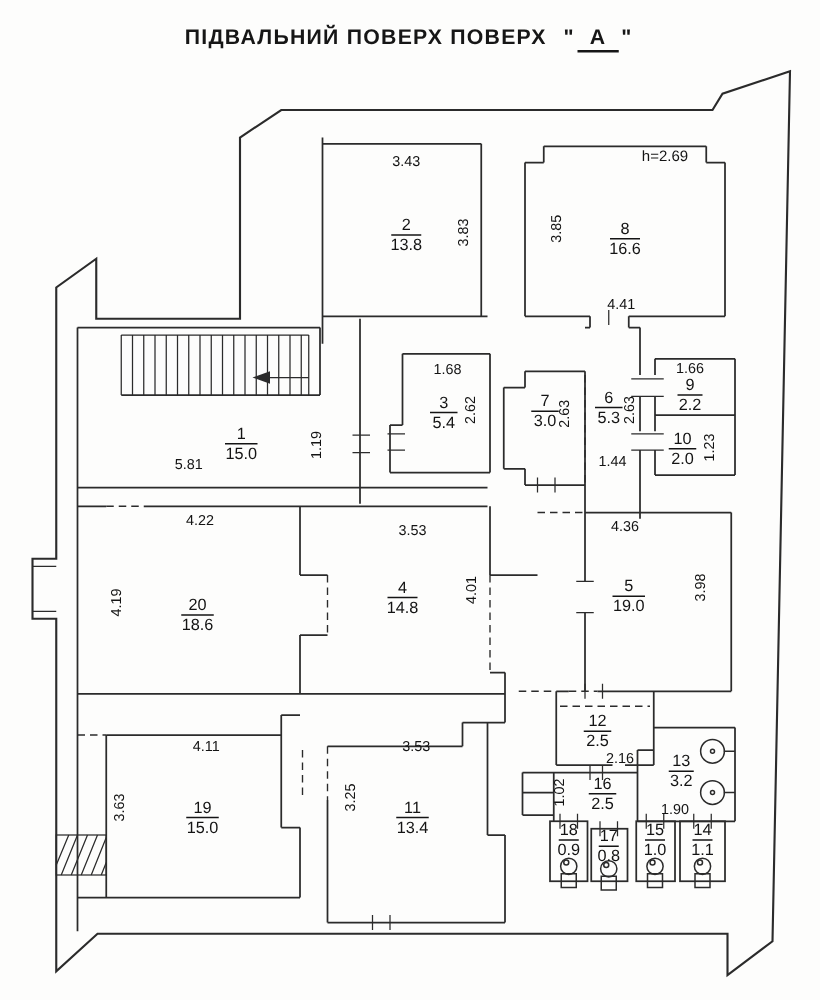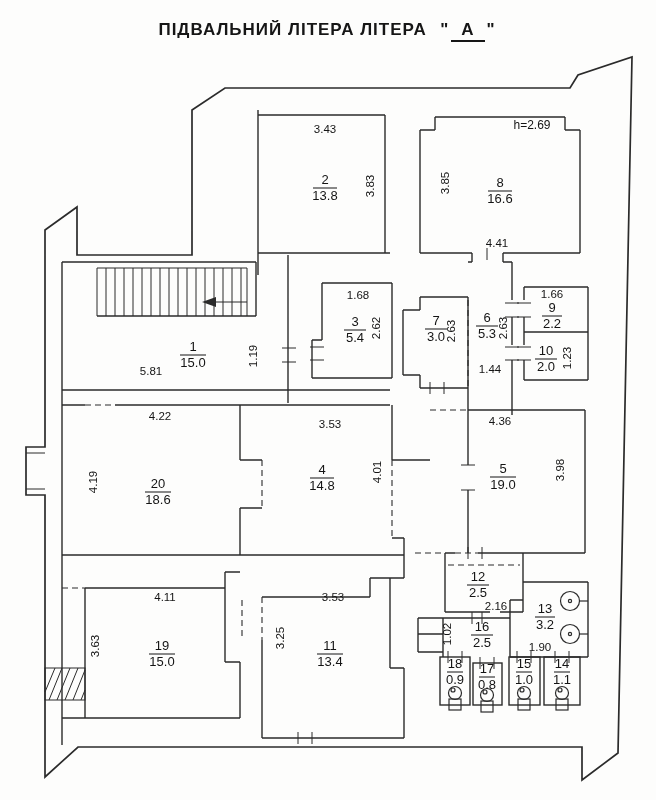--- a/index.html
+++ b/index.html
@@ -19,21 +19,21 @@
   .dash{stroke:#2b2b2b;stroke-width:1.1;fill:none;stroke-dasharray:6 4;}
   .thin{stroke:#2b2b2b;stroke-width:1;fill:none;}
   .frac{stroke:#141414;stroke-width:1.1;}
   .fix{stroke:#2b2b2b;stroke-width:1.2;fill:none;}
 </style>
 </head>
 <body>
 
 <div class="page">
 
-  <div class="title"><span>ПІДВАЛЬНИЙ ЛІТЕРА  ЛІТЕРА</span>&nbsp;&nbsp;<span class="q">"</span><span class="letter">А</span><span class="q">"</span></div>
+  <div class="title"><span>ПІДВАЛЬНИЙ ПОВЕРХ  ПОВЕРХ</span>&nbsp;&nbsp;<span class="q">"</span><span class="letter">А</span><span class="q">"</span></div>
 
   <svg width="656" height="800" viewBox="0 0 656 800">
 
     <path class="outer" d="
       M45,777 L45,495 L26,495 L26,447 L45,447 L45,230 L77,207 L77,255 L192,255 L192,110 L225,88
       L570,88 L578,75 L632,57 L618,753 L582,780 L582,747 L78,747 Z"></path>
 
     <path class="thin" d="M26,453 H45 M26,489 H45"></path>
 
     <path class="wall" d="

